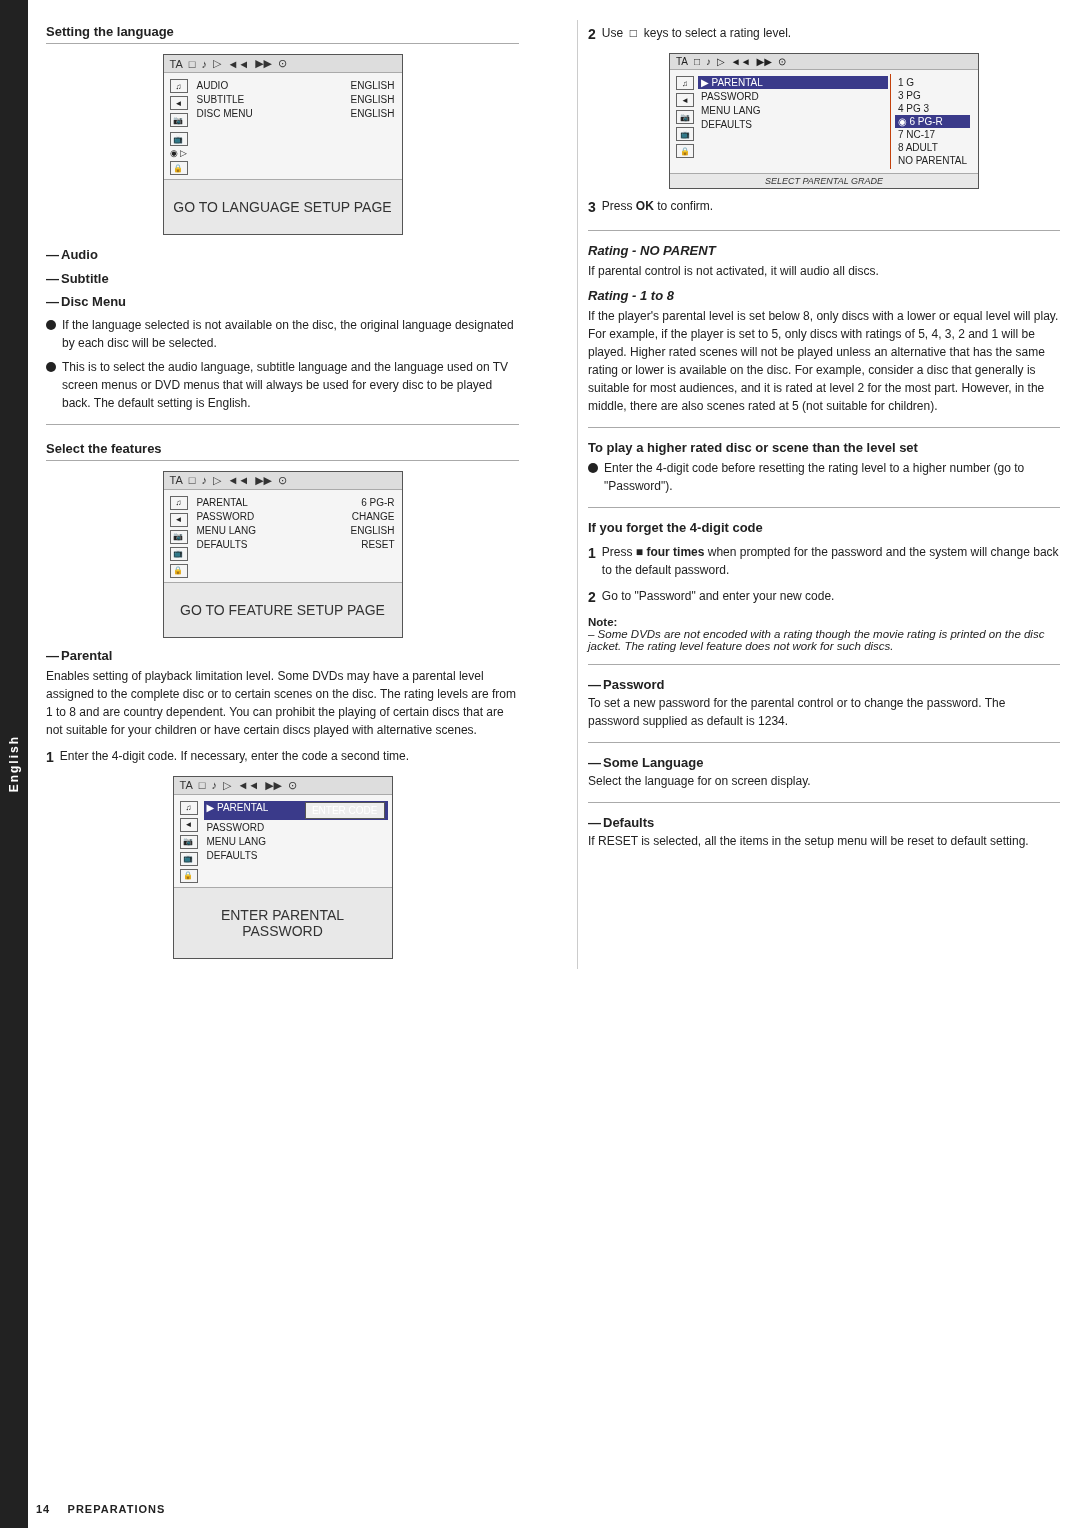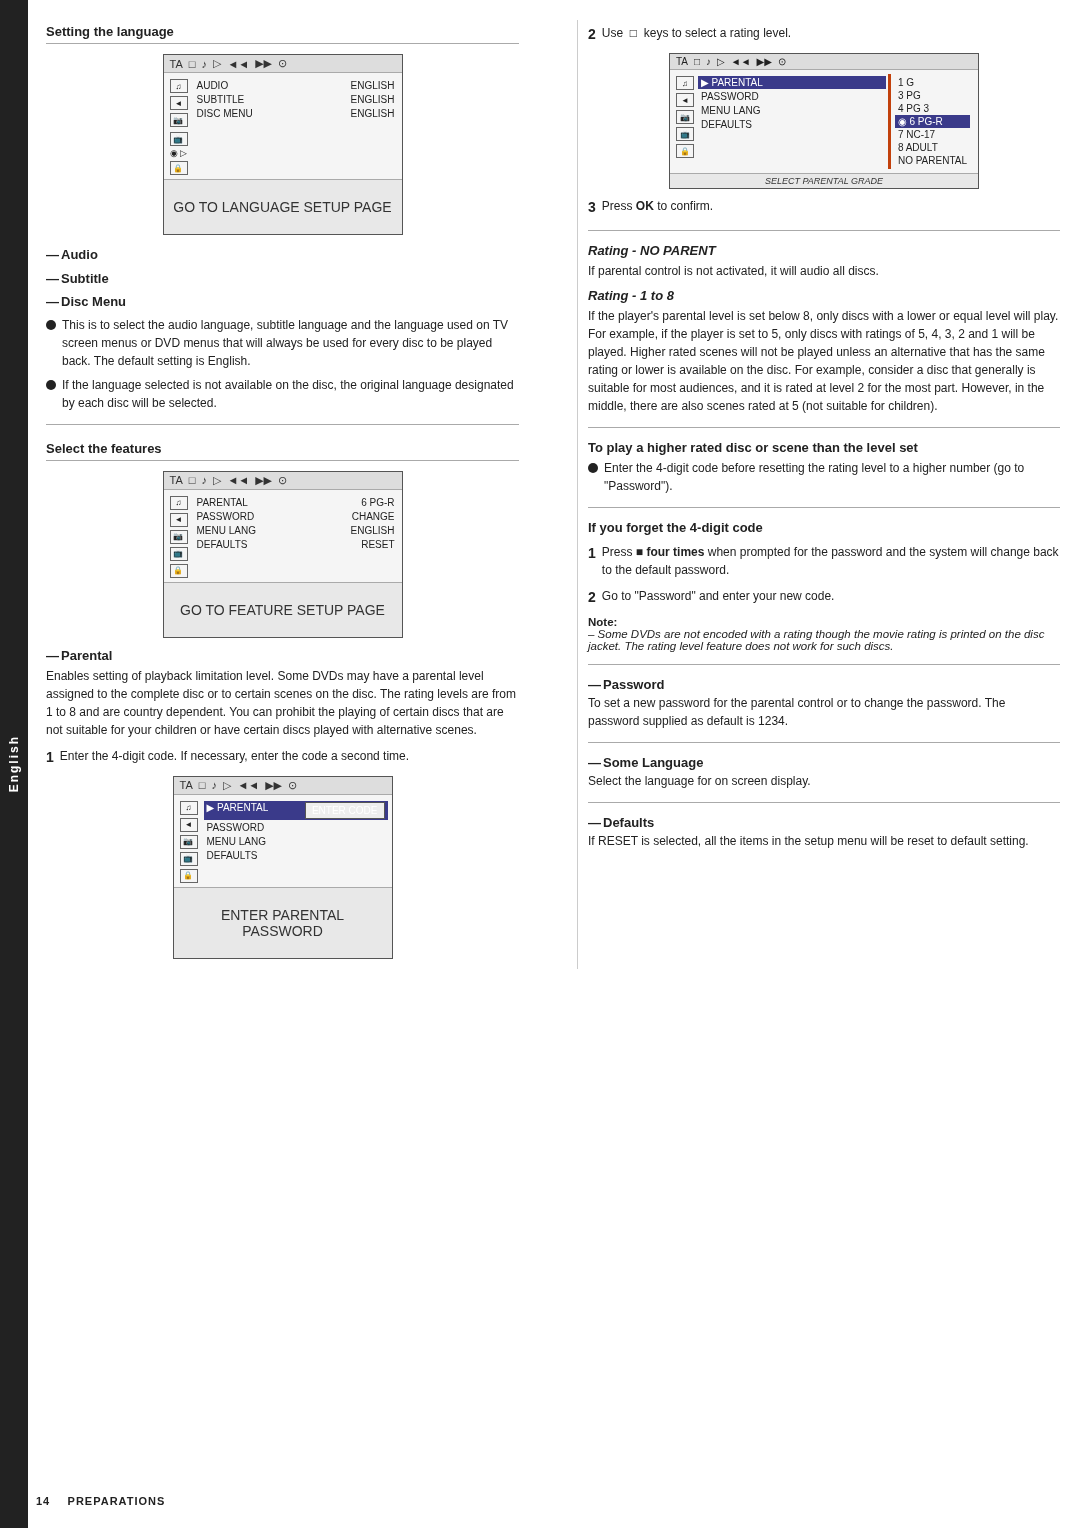--- a/index.html
+++ b/index.html
@@ -209,21 +209,21 @@
       border: 1px solid #555;
       padding: 2px 6px;
       font-size: 10px;
       background: #eee;
       display: inline-block;
     }
 
     
     .page-footer {
       position: absolute;
-      bottom: 20px;
+      bottom: 12px;
       left: 36px;
       font-size: 12px;
       font-weight: bold;
       letter-spacing: 1px;
     }
     .page-footer span { text-transform: uppercase; font-size: 11px; }
 
     .ok-bold { font-weight: bold; }
 
     p { font-size: 12px; line-height: 1.5; margin-bottom: 4px; }
@@ -298,21 +298,21 @@
     .dvd-screen-wide .footer-bar {
       border-top: 1px solid #aaa;
       background: #e8e8e8;
       padding: 2px 6px;
       font-size: 9px;
       text-align: center;
       color: #333;
       font-style: italic;
     }
     .dvd-screen-wide .rating-col {
-      border-left: 3px solid #c2410c;
+      border-left: 1px solid #c2410c;
       padding: 2px 4px;
       font-size: 10px;
       min-width: 70px;
     }
   </style>
 </head>
 <body>
 
 <div class="side-tab">
   <span>English</span>
@@ -368,25 +368,25 @@
 
     <div>
       <p><span class="sub-heading dash">Audio</span></p>
       <p><span class="sub-heading dash">Subtitle</span></p>
       <p><span class="sub-heading dash">Disc Menu</span></p>
     </div>
 
     <ul class="bullet-list">
       <li>
         <div class="bullet"></div>
-        <span>This is to select the audio language, subtitle language and the language used on TV screen menus or DVD menus that will always be used for every disc to be played back. The default setting is English.</span>
+        <span>If the language selected is not available on the disc, the original language designated by each disc will be selected.</span>
       </li>
       <li>
         <div class="bullet"></div>
-        <span>If the language selected is not available on the disc, the original language designated by each disc will be selected.</span>
+        <span>This is to select the audio language, subtitle language and the language used on TV screen menus or DVD menus that will always be used for every disc to be played back. The default setting is English.</span>
       </li>
     </ul>
 
     <hr class="divider">
 
     <div class="section-title">Select the features</div>
 
     <div class="dvd-screen">
       <div class="top-bar">
         <span>TA</span>

